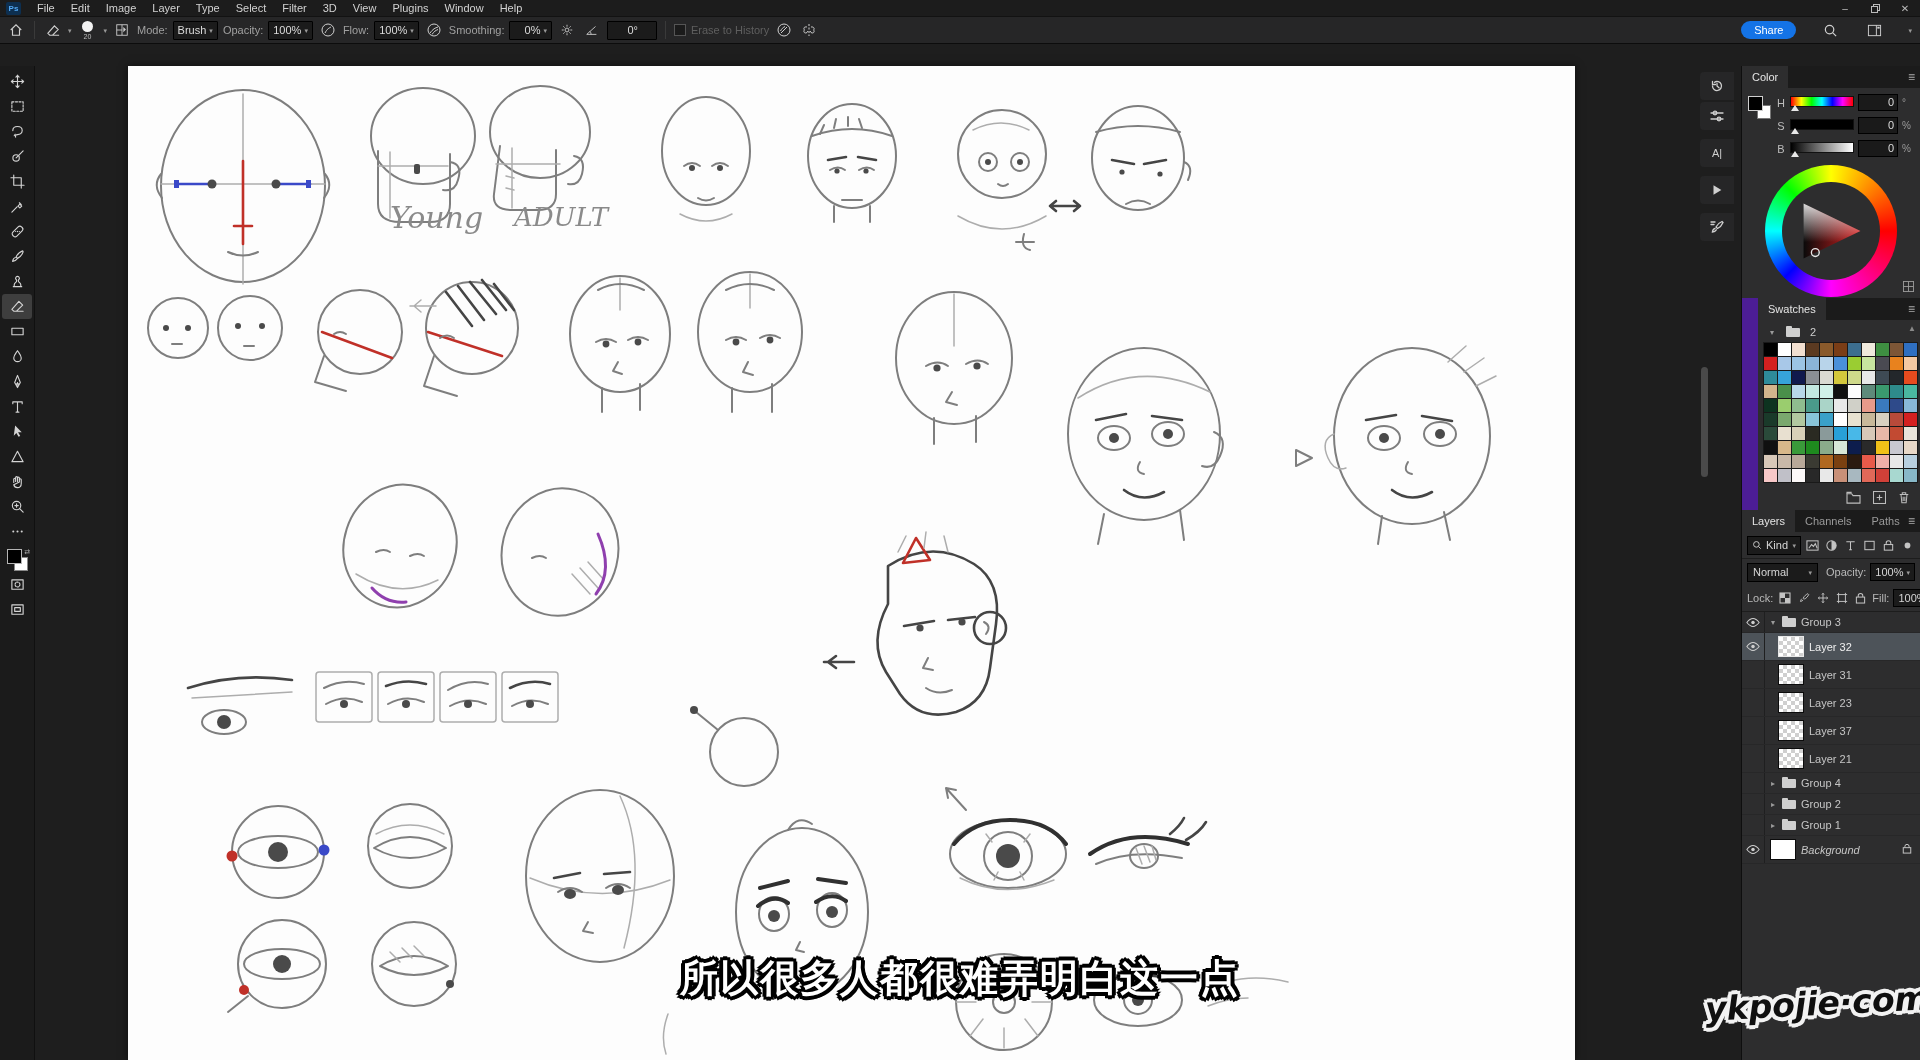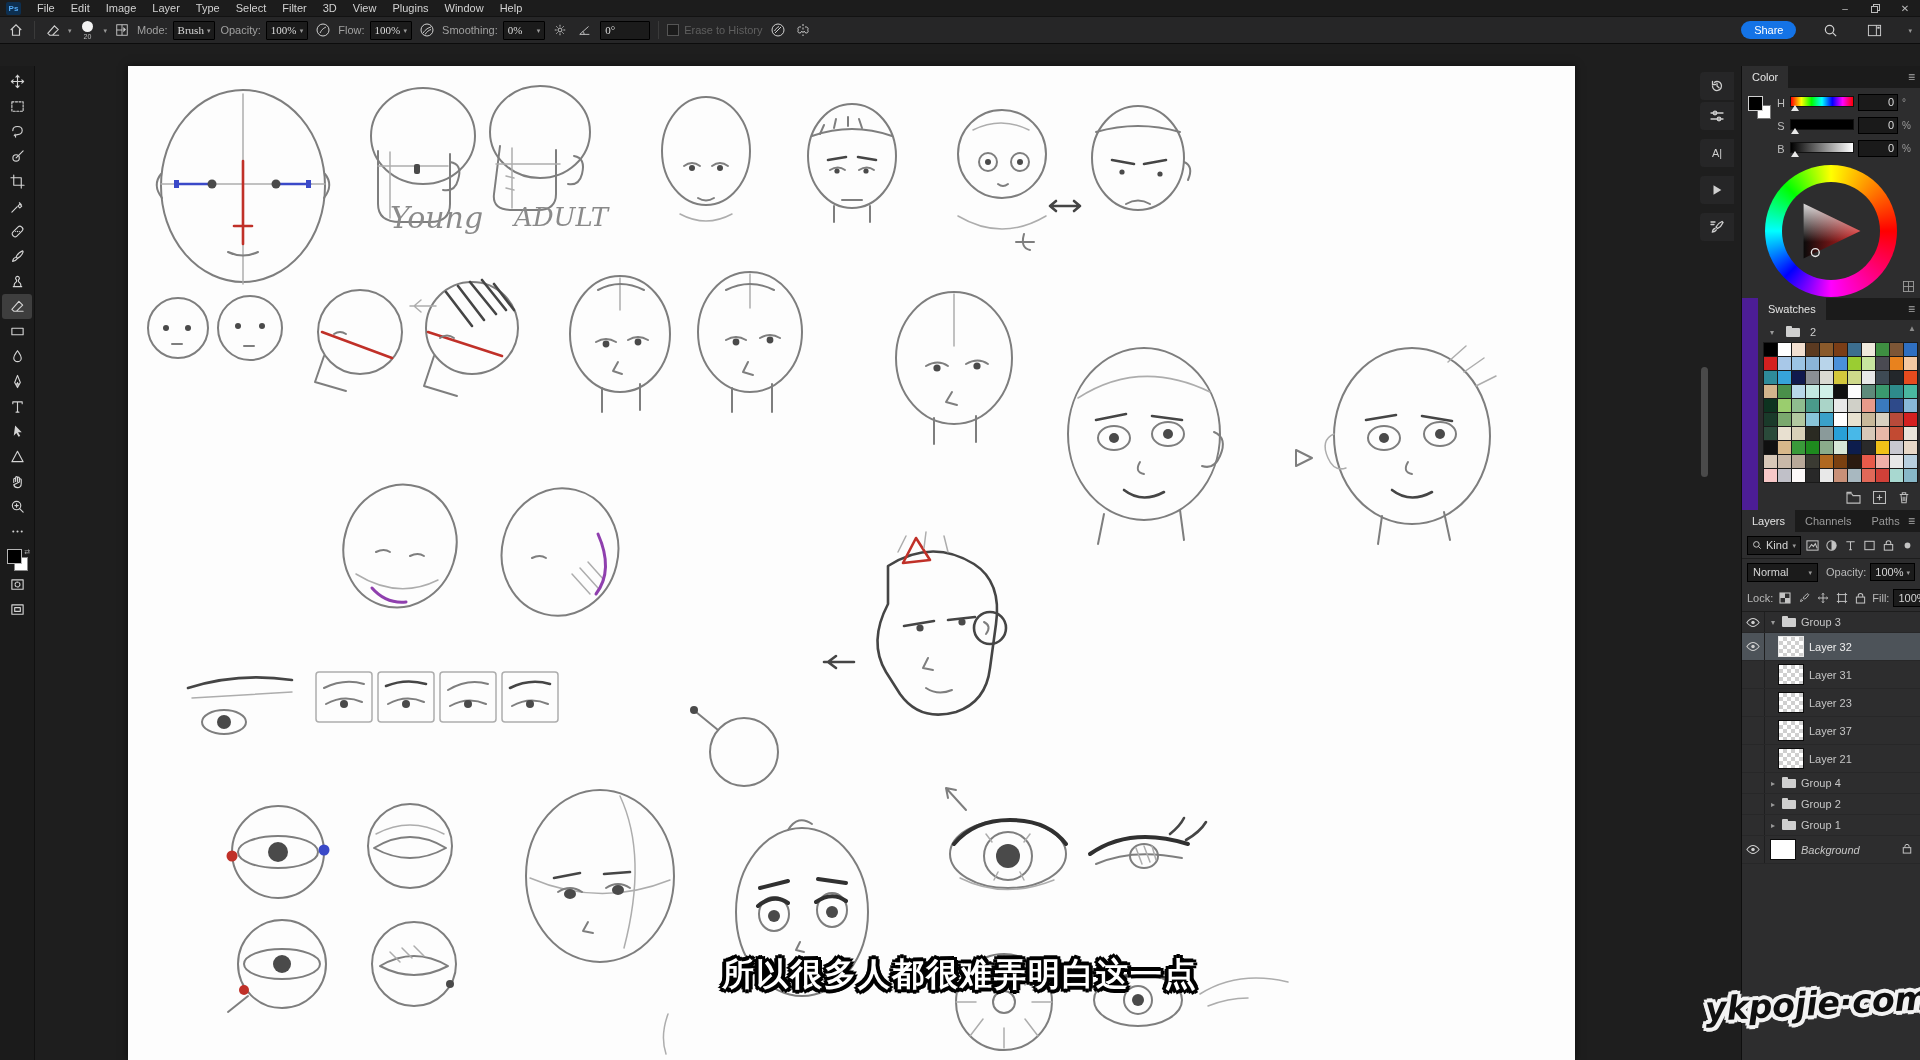--- a/index.html
+++ b/index.html
@@ -16,21 +16,21 @@
   .win-btn{width:30px;height:16px;display:flex;align-items:center;justify-content:center;color:#bbb;font-size:10px;}
 
   
   .optionsbar{position:absolute;left:0;top:17px;right:0;height:26px;background:#262627;border-bottom:1px solid #0c0c0c;
               display:flex;align-items:center;padding:0 6px;gap:5px;font-size:11px;color:#a0a0a0;z-index:29;}
   .ob-sep{width:1px;height:18px;background:#3a3a3a;margin:0 3px;flex:none;}
   .ob-ic{width:20px;height:20px;display:flex;align-items:center;justify-content:center;flex:none;color:#d0d0d0;}
   .ob-ic svg{display:block;}
   .field{background:#1b1b1b;border:1px solid #000;height:17px;display:flex;align-items:center;gap:3px;
          padding:0 4px;color:#dcdcdc;border-radius:1px;}
-  .field .val{min-width:26px;text-align:left;font-family:Liberation Serif, serif;}
+  .field .val{min-width:26px;text-align:right;}
   .caret{font-size:7px;color:#9a9a9a;line-height:1;}
   .brush-preview{display:flex;flex-direction:column;align-items:center;line-height:1;width:22px;}
   .brush-dot{width:11px;height:11px;border-radius:50%;background:#f2f2f2;}
   .brush-size-label{font-size:7px;color:#bdbdbd;margin-top:1px;}
   .cb{width:10px;height:10px;border:1px solid #555;background:#1b1b1b;flex:none;}
   .disabled-label{color:#5f5f5f;}
   .ob-right{position:absolute;right:8px;top:0;height:26px;display:flex;align-items:center;gap:24px;}
   .share-btn{height:18px;padding:0 13px;border-radius:9px;color:#fff;font-size:11px;display:flex;align-items:center;}
 
   
@@ -144,21 +144,21 @@
   .thumb{width:24px;height:19px;margin:0 6px 0 14px;flex:none;outline:1px solid #0c0c0c;
          background:repeating-conic-gradient(#cfcfcf 0% 25%,#fff 0% 50%) 0 0/8px 8px;}
   .thumb.sel{outline:1px solid #e8e8e8;}
   .thumb.white{background:#fff;margin-left:6px;}
   .layer-name{flex:1;white-space:nowrap;overflow:hidden;}
   .lock-ic-sm{margin-right:8px;color:#c4c4c4;}
   .lock-ic-sm svg *{fill:none;stroke:#c4c4c4;stroke-width:1.2;}
 
   
   .subtitle{position:absolute;left:50%;top:953px;transform:translateX(-50%);z-index:40;white-space:nowrap;
-            font-size:32px;font-weight:bold;color:#fff;letter-spacing:2px;
+            font-size:38px;font-weight:bold;color:#fff;letter-spacing:2px;
             text-shadow:-3px -3px 0 #000,3px -3px 0 #000,-3px 3px 0 #000,3px 3px 0 #000,0 -4px 0 #000,0 4px 0 #000,-4px 0 0 #000,4px 0 0 #000;}
   .watermark{position:absolute;left:1705px;top:984px;z-index:41;transform:rotate(-3deg);
              font-family:"DejaVu Sans","Liberation Sans",sans-serif;font-style:italic;font-weight:bold;font-size:33px;color:#101010;
              text-shadow:-3px -3px 0 #f2f2f2,3px -3px 0 #f2f2f2,-3px 3px 0 #f2f2f2,3px 3px 0 #f2f2f2,0 -4px 0 #f2f2f2,0 4px 0 #f2f2f2,-4px 0 0 #f2f2f2,4px 0 1px #f2f2f2;}
 </style>
 </head>
 <body>
 
 <div class="app">
 

